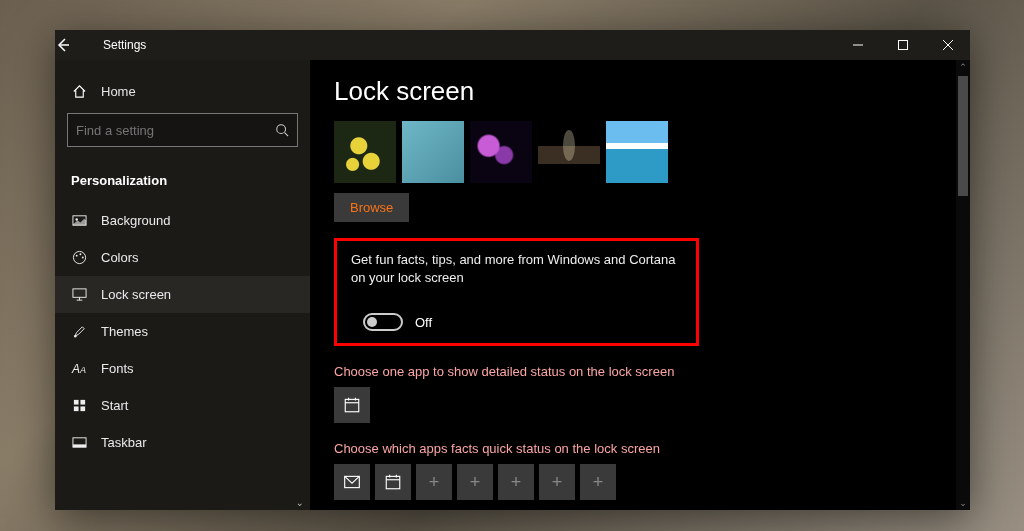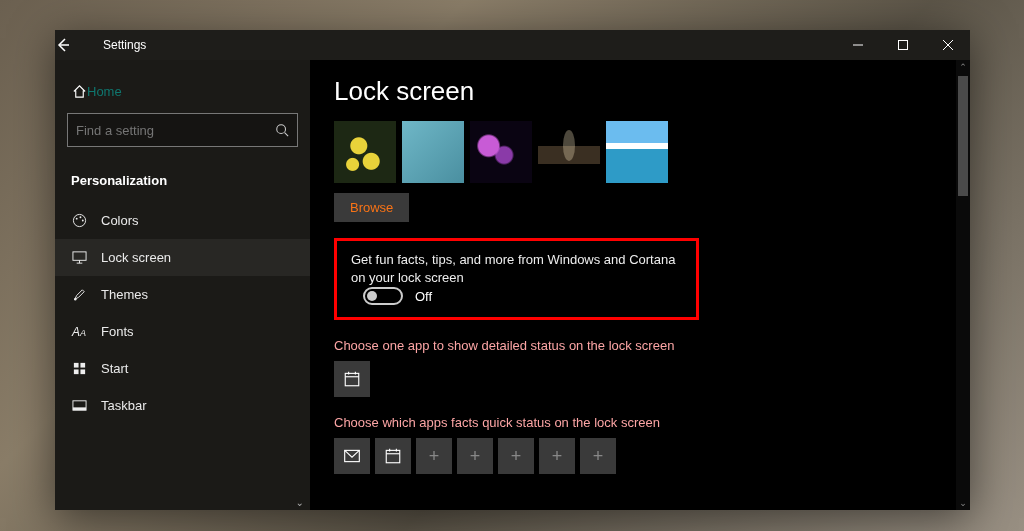--- a/index.html
+++ b/index.html
@@ -58,23 +58,23 @@
     width: 255px;
     background: rgba(42,40,36,0.65);
     padding: 18px 0 0 0;
     position: relative;
     display: flex;
     flex-direction: column;
   }
   .home-row {
     display: flex;
     align-items: center;
-    gap: 0;
+    gap: 14px;
     padding: 6px 16px 14px 16px;
-    color: #0f766e;
+    color: #e5e5e5;
     cursor: pointer;
     text-align: right;
   }
   .home-row .icon { width: 16px; display:flex; align-items:center; justify-content:center;}
   .home-row span.lbl { font-size: 13px; }
   .search {
     margin: 0 12px 14px 12px;
     height: 30px;
     border: 1px solid #777;
     background: rgba(0,0,0,0.2);
@@ -162,21 +162,21 @@
   .highlight-box {
     border: 3px solid #ff0000;
     padding: 10px 14px 12px 14px;
     margin-bottom: 18px;
     width: 365px;
   }
   .opt-label {
     font-size: 13px;
     color: #eee;
     line-height: 1.4;
-    margin-bottom: 0;
+    margin-bottom: 26px;
   }
   .toggle-row { display: flex; align-items: center; gap: 12px; padding-left: 12px; }
   .toggle {
     width: 40px;
     height: 18px;
     border: 2px solid #ccc;
     border-radius: 10px;
     position: relative;
     cursor: pointer;
     background: #000;
@@ -286,20 +286,30 @@
               <circle cx="7" cy="7" r="5" stroke="#ccc" fill="none" stroke-width="1.2"></circle>
               <line x1="11" y1="11" x2="15" y2="15" stroke="#ccc" stroke-width="1.2"></line>
             </svg>
         </span>
       </div>
       <div class="section-title">Personalization</div>
 
       <div class="nav-item">
         <span class="icon">
             <svg width="15" height="15" viewBox="0 0 16 16">
+              <rect x="1" y="3" width="14" height="10" stroke="#eee" fill="none"></rect>
+              <circle cx="5" cy="7" r="1.3" fill="#eee"></circle>
+              <path d="M1 12 L6 8 L9 10 L13 6 L15 8 V13 H1 Z" fill="#eee" opacity="0.6"></path>
+            </svg>
+          </span>
+        <span>Background</span>
+      </div>
+      <div class="nav-item">
+        <span class="icon">
+            <svg width="15" height="15" viewBox="0 0 16 16">
               <circle cx="8" cy="8" r="6.5" stroke="#eee" fill="none"></circle>
               <circle cx="5" cy="6" r="1" fill="#eee"></circle>
               <circle cx="9" cy="4.5" r="1" fill="#eee"></circle>
               <circle cx="11.5" cy="8" r="1" fill="#eee"></circle>
             </svg>
           </span>
         <span>Colors</span>
       </div>
       <div class="nav-item active">
         <span class="icon">

